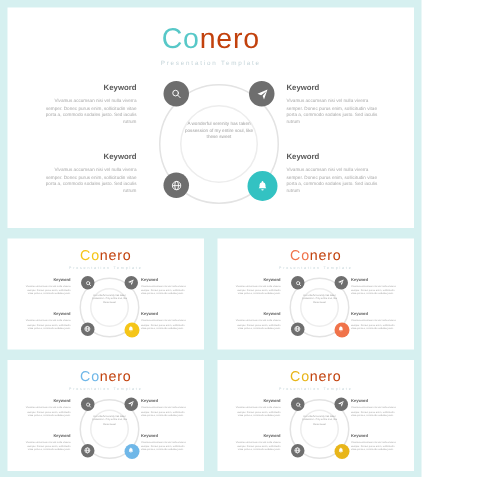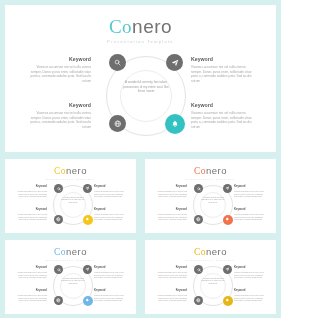--- a/index.html
+++ b/index.html
@@ -41,22 +41,22 @@
     left: 0;
     width: 100%;
     text-align: center;
     line-height: 1;
   }
   .brand-title {
     font-weight: 300;
     letter-spacing: 0.5px;
     white-space: nowrap;
   }
-  .brand-accent { color: #57c8c8; font-family: Liberation Serif, serif; }
-  .brand-rest { color: #737373; }
+  .brand-accent { color: #57c8c8; }
+  .brand-rest { color: #c2410c; }
   .brand-sub {
     color: #c3d3d8;
     letter-spacing: 1.2px;
     white-space: nowrap;
   }
 
   
   .kw-block { position: absolute; }
   .kw-title {
     color: #5a5a5a;

